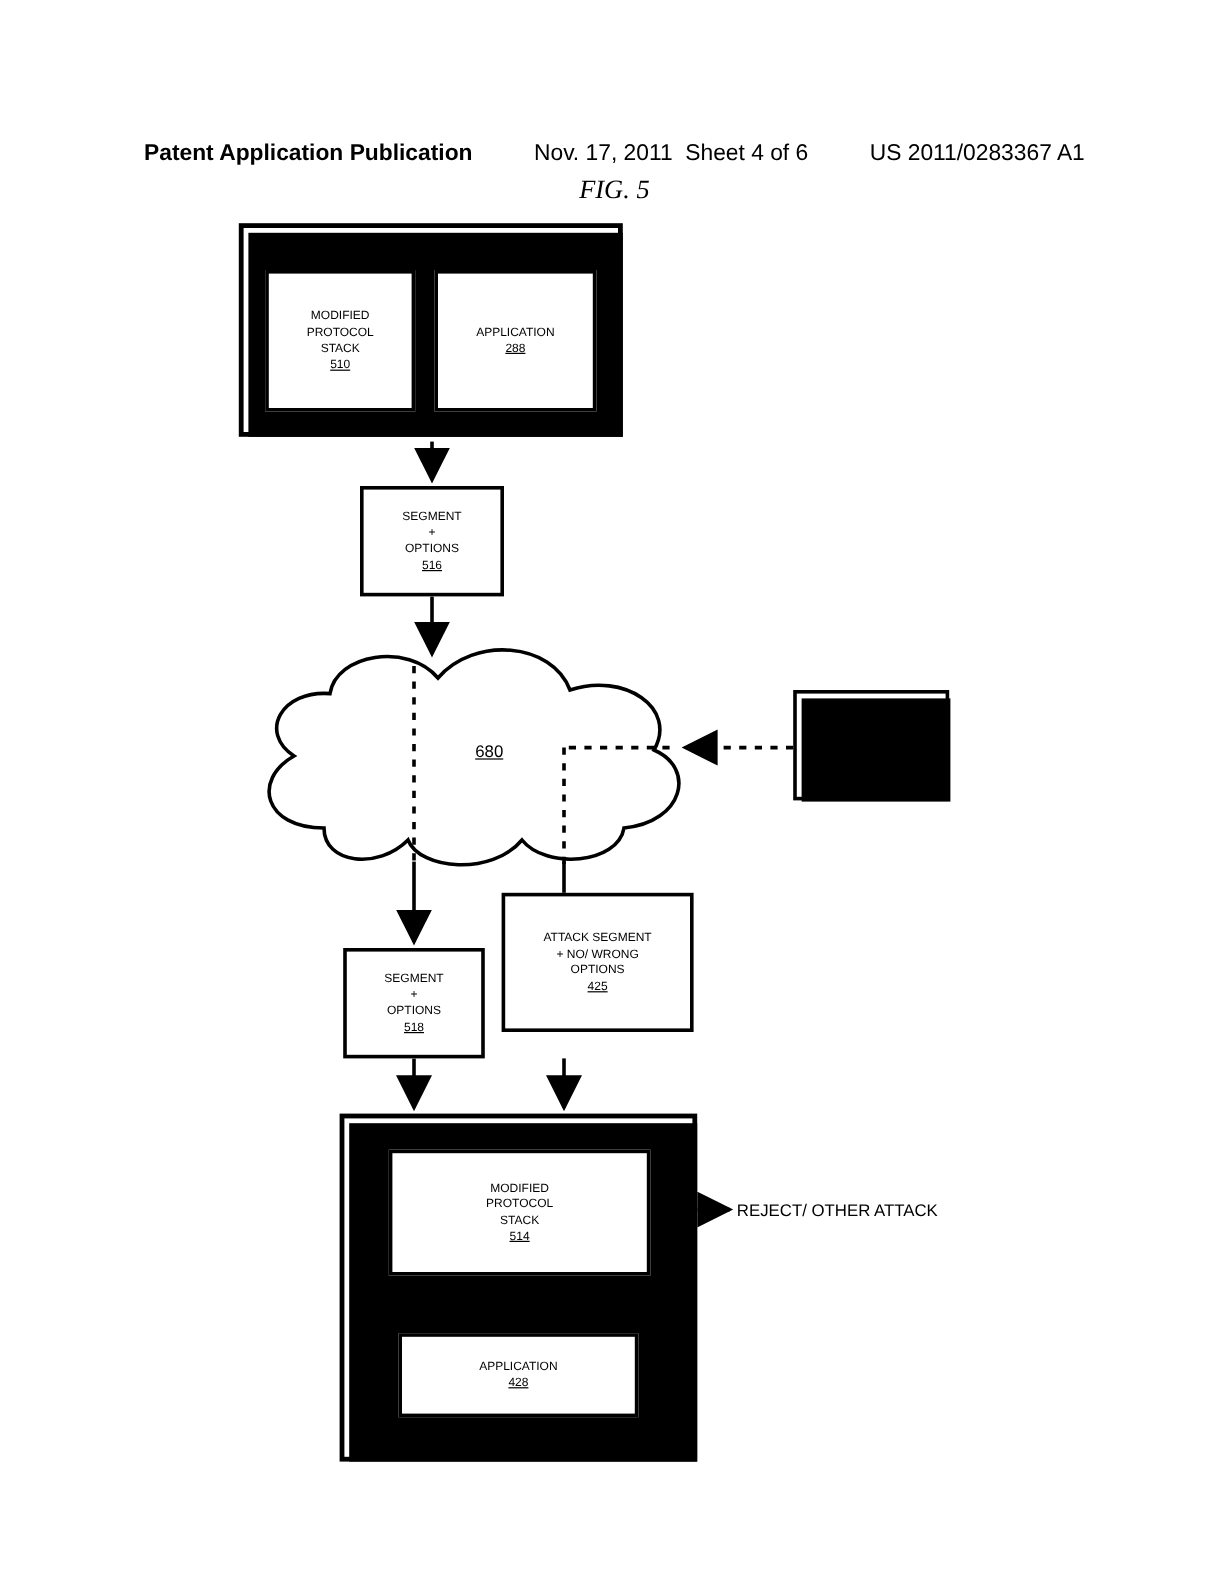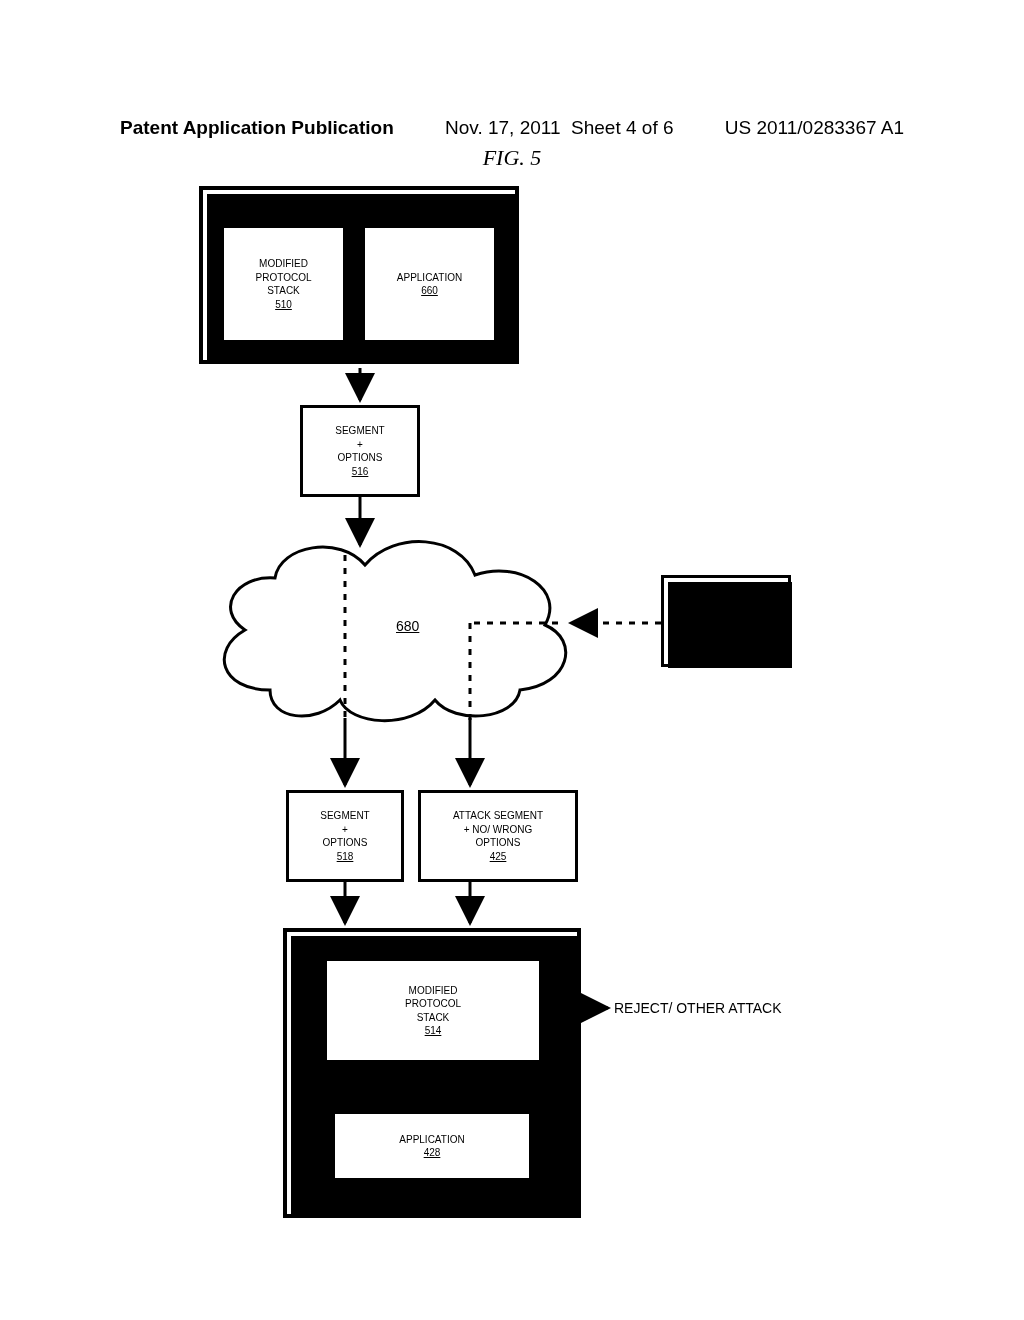--- a/index.html
+++ b/index.html
@@ -93,21 +93,21 @@
 
 <div class="box" style="left:221px; top:225px; width:125px; height:118px; z-index:3;">
   <div>MODIFIED</div>
   <div>PROTOCOL</div>
   <div>STACK</div>
   <div class="refnum">510</div>
 </div>
 
 <div class="box" style="left:362px; top:225px; width:135px; height:118px; z-index:3;">
   <div>APPLICATION</div>
-  <div class="refnum">660</div>
+  <div class="refnum">288</div>
 </div>
 
 <div class="box" style="left:300px; top:405px; width:120px; height:92px; z-index:3;">
   <div>SEGMENT</div>
   <div>+</div>
   <div>OPTIONS</div>
   <div class="refnum">516</div>
 </div>
 
 <svg class="cloud" style="left:200px; top:520px; width:380px; height:220px;" viewBox="0 0 380 220">
@@ -130,21 +130,21 @@
   <div class="refnum">520</div>
 </div>
 
 <div class="box" style="left:286px; top:790px; width:118px; height:92px; z-index:3;">
   <div>SEGMENT</div>
   <div>+</div>
   <div>OPTIONS</div>
   <div class="refnum">518</div>
 </div>
 
-<div class="box" style="left:418px; top:790px; width:160px; height:92px; z-index:3;">
+<div class="box" style="left:418px; top:744px; width:160px; height:116px; z-index:3;">
   <div>ATTACK SEGMENT</div>
   <div>+ NO/ WRONG</div>
   <div>OPTIONS</div>
   <div class="refnum">425</div>
 </div>
 
 <div class="box box-heavy shadow" style="left:283px; top:928px; width:298px; height:290px; justify-content:flex-end; padding-bottom:10px; z-index:2;">
   <div>
     <span>SYSTEM 2</span>&nbsp;&nbsp;&nbsp;<span class="refnum">504</span>
   </div>

